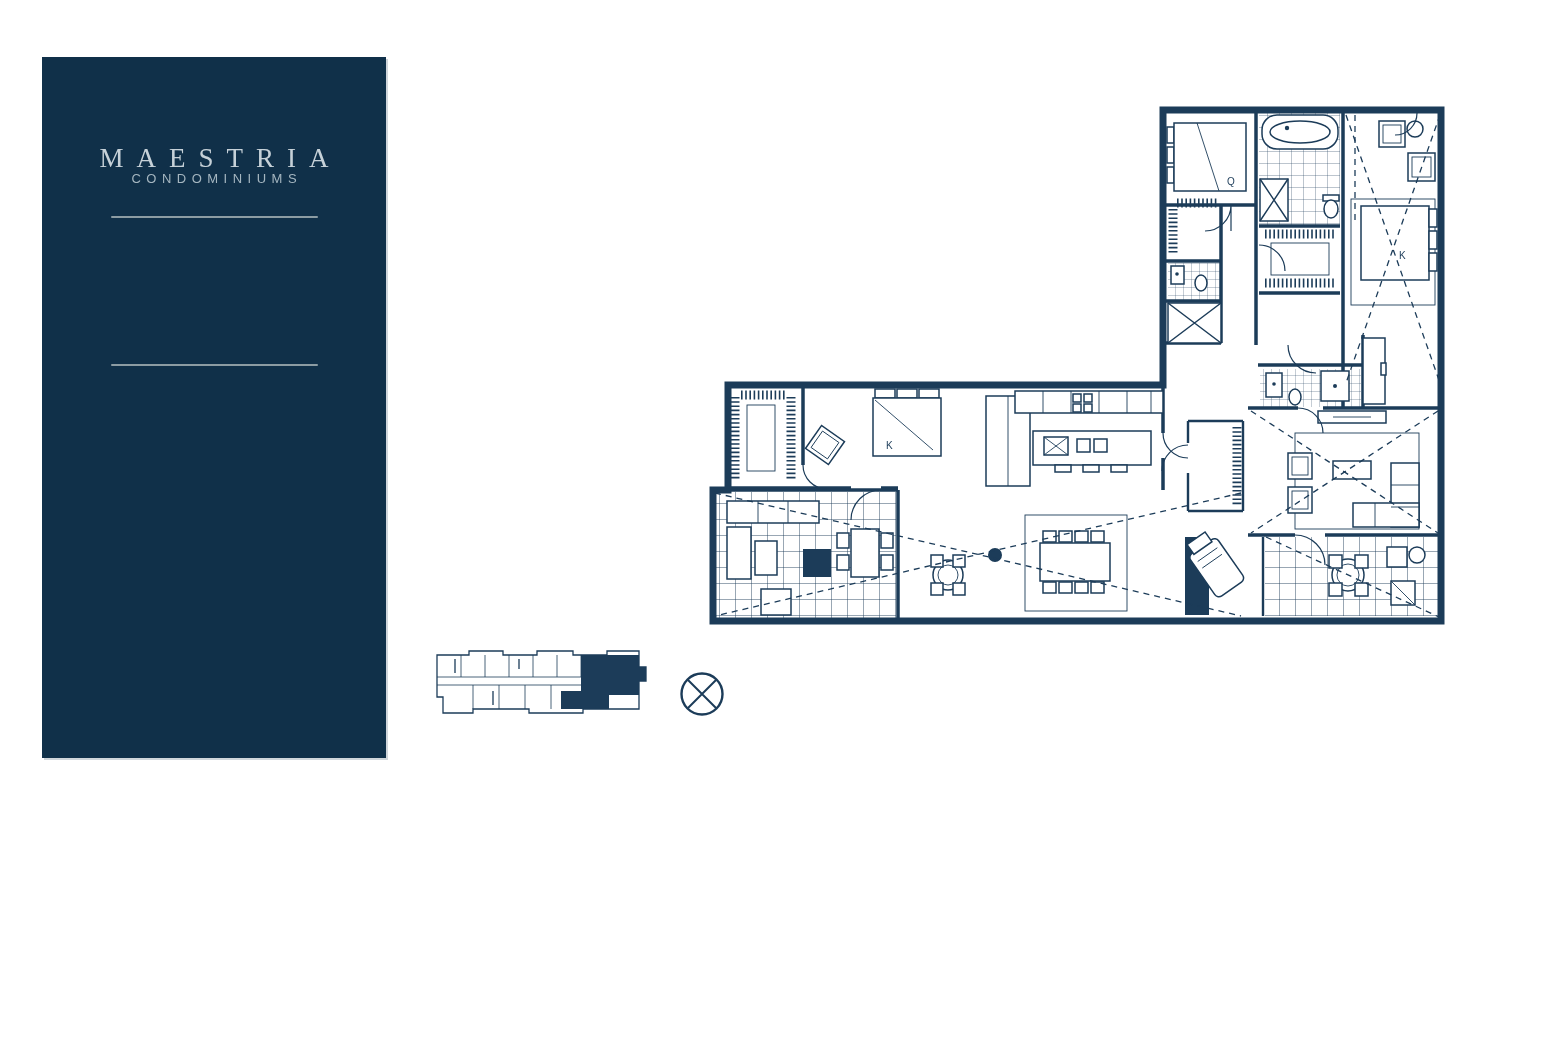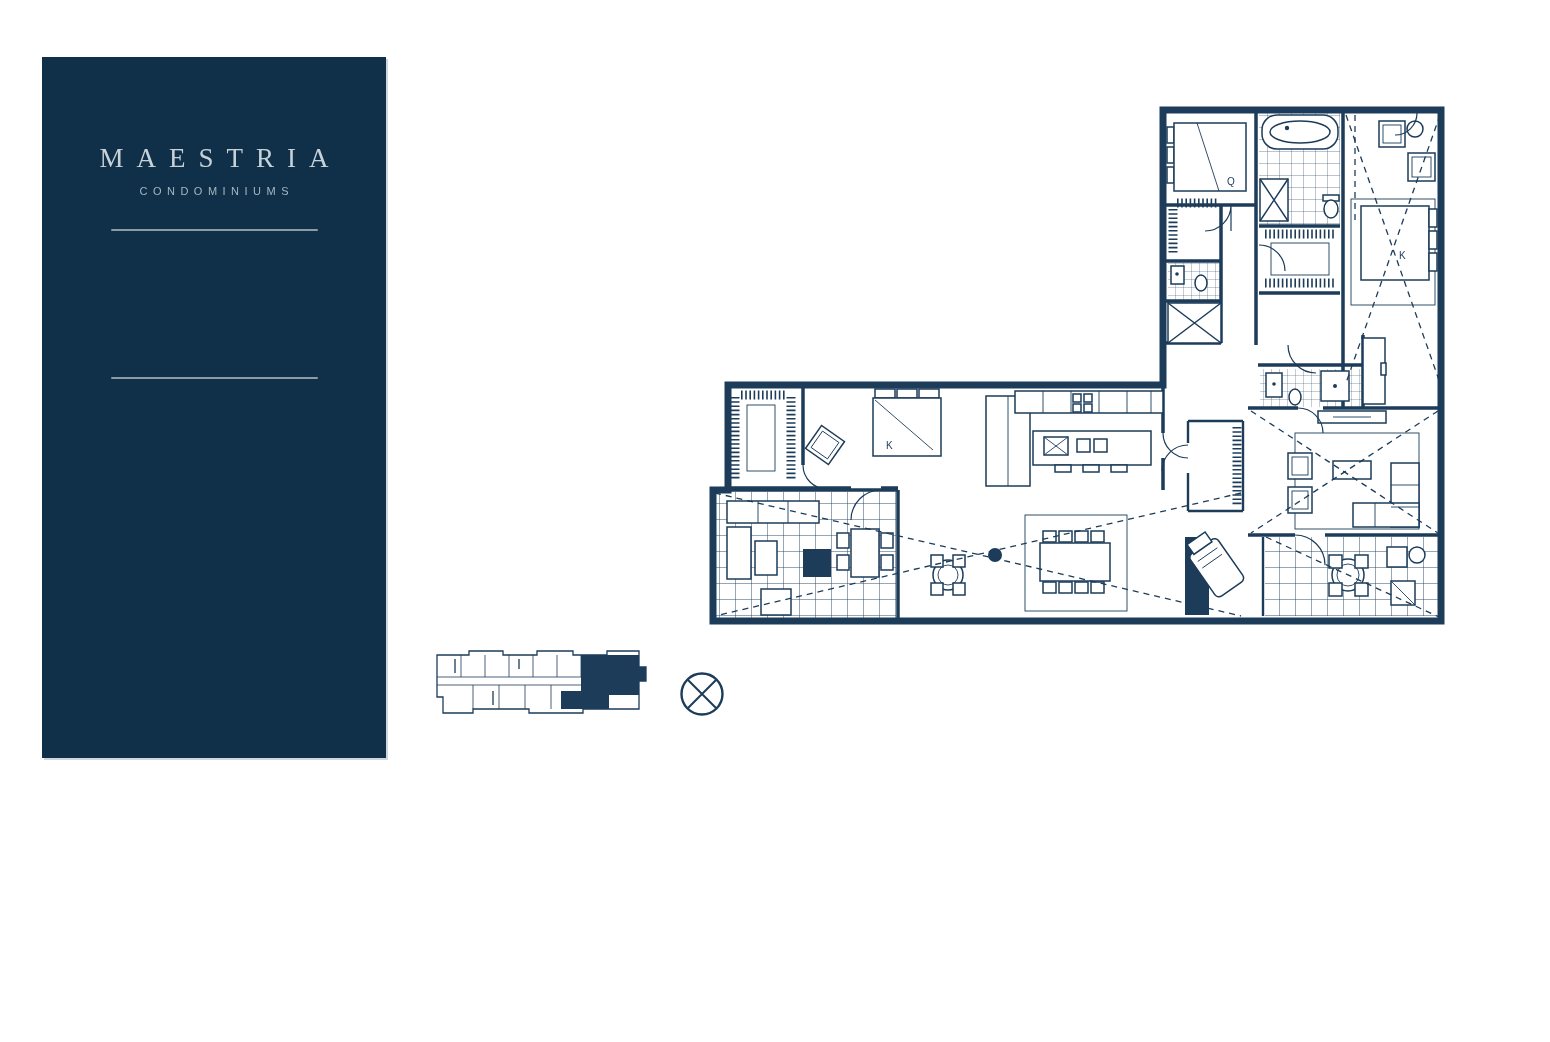--- a/index.html
+++ b/index.html
@@ -13,22 +13,22 @@
   html,body{margin:0;padding:0;background:var(--background);}
   .page{position:relative;width:1550px;height:1042px;background:var(--background);
         font-family:"Liberation Sans",sans-serif;overflow:hidden;}
 
   
   .brand-panel{position:absolute;left:42px;top:57px;width:344px;height:701px;
       background:var(--panel-navy);box-shadow:2px 2px 0 rgba(150,165,175,.45);}
   .brand-title{margin-top:86px;text-align:center;color:var(--panel-text);
       font-family:"Liberation Serif",serif;font-size:27px;font-weight:400;
       letter-spacing:13px;padding-left:13px;line-height:30px;}
-  .brand-subtitle{margin-top:13px;text-align:center;color:var(--panel-subtext);
-      font-size:11px;letter-spacing:5.5px;padding-left:5.5px;line-height:11px;}
+  .brand-subtitle{margin-top:0;text-align:center;color:var(--panel-subtext);
+      font-size:13px;letter-spacing:5.5px;padding-left:5.5px;line-height:11px;}
   .rule{width:207px;height:2px;background:var(--panel-rule);margin:0 auto;border-radius:1px;}
   .rule-top{margin-top:32px;}
   .rule-bottom{margin-top:146px;}
 
   
   .floor-plan{position:absolute;left:703px;top:103px;width:747px;height:527px;}
   .key-plan{position:absolute;left:433px;top:647px;width:217px;height:70px;}
   .compass{position:absolute;left:678px;top:670px;width:48px;height:48px;}
 
   

